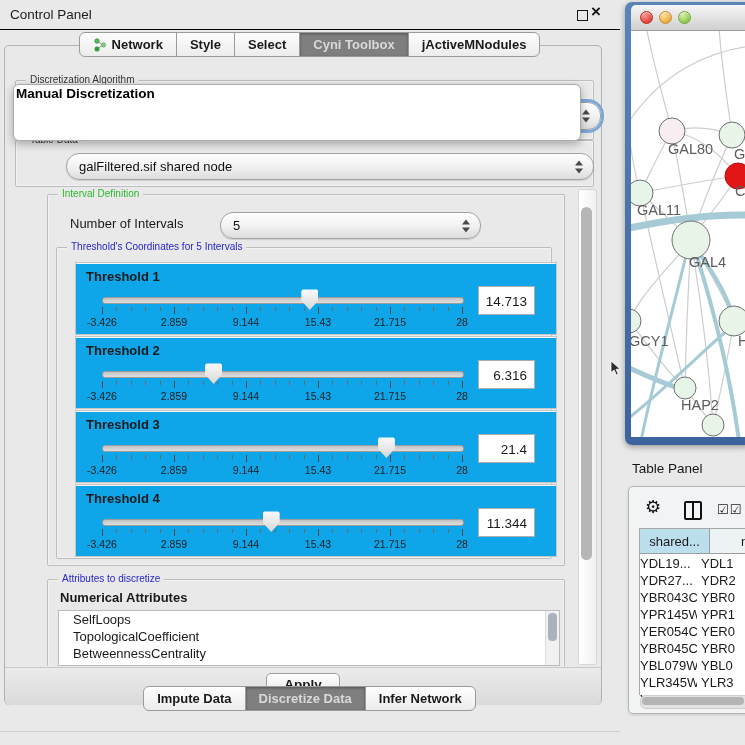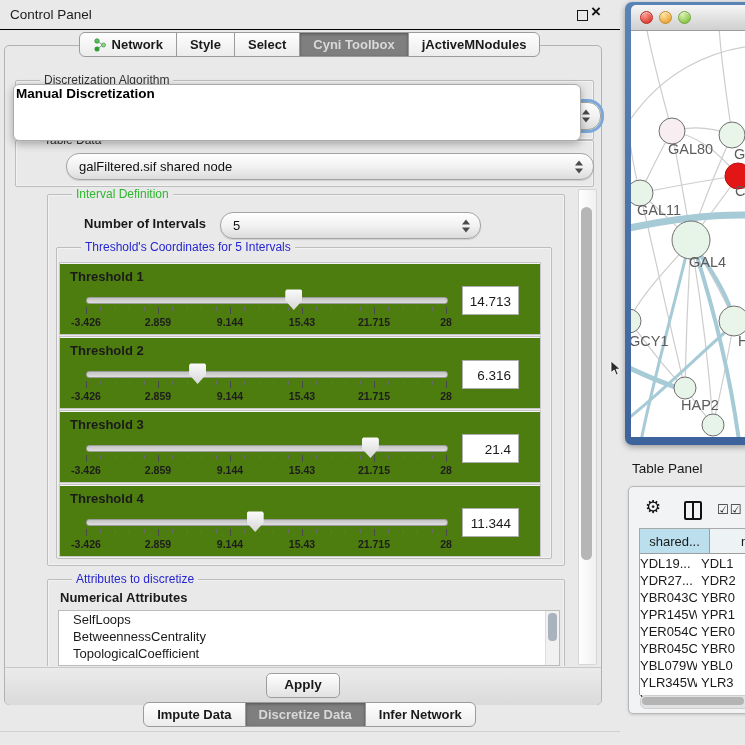--- a/index.html
+++ b/index.html
@@ -20,21 +20,21 @@
   .seg{height:23px;line-height:23px;padding:0 13px;border:1px solid #9b9b9b;margin-left:-1px;
        background:linear-gradient(#fefefe,#ececec);font-weight:bold;font-size:13px;color:#1a1a1a;
        display:flex;align-items:center;gap:5px;white-space:nowrap}
   .seg.first{border-radius:6px 0 0 6px}
   .seg.last{border-radius:0 6px 6px 0}
   .seg.sel{background:#7f7f7f;color:#d9d9d9;box-shadow:inset 0 1px 3px rgba(0,0,0,.35)}
 
   
   .cp-body{left:4px;top:45px;width:596px;height:658px;background:#e9e9e9;border:1px solid #b2b2b2;border-radius:5px}
   .group{position:absolute;border:1px solid #bdbdbd;border-radius:2px;box-shadow:inset 0 0 0 1px #f2f2f2}
-  .group-title{position:absolute;top:-8px;left:24px;background:#e9e9e9;padding:0 4px;font-size:12px;line-height:14px;white-space:nowrap}
+  .group-title{position:absolute;top:-8px;left:10px;background:#e9e9e9;padding:0 4px;font-size:10px;line-height:14px;white-space:nowrap}
   .gt-green{color:#2eb82e}
   .gt-blue{color:#2626cf}
   .gt-dark{color:#333}
 
   
   .combo{position:absolute;border:1px solid #a3a3a3;border-radius:13px;
          background:linear-gradient(#ffffff,#f0f0f0 55%,#dcdcdc);
          font-size:13px;color:#111;padding-left:12px;box-shadow:0 1px 1px rgba(0,0,0,.12)}
   .combo .cv{display:block;overflow:hidden;white-space:nowrap}
   .updown{position:absolute;right:9px;top:50%;width:9px;height:13px;transform:translateY(-50%)}
@@ -49,33 +49,33 @@
   .popup .ph{text-align:center;color:#b3b3b3;font-size:13px;padding-top:3px;height:16px}
   .popup .opt{font-size:13.5px;padding:1px 2px;color:#000;white-space:nowrap}
   .popup .opt.b{font-weight:bold}
 
   
   .v-sb{position:absolute;left:573px;top:143px;width:17px;height:474px;background:linear-gradient(to right,#ffffff,#f0f0f0);
         border:1px solid #d6d6d6;border-radius:2px}
   .v-sb .thumb{position:absolute;left:2px;width:11px;border-radius:6px;background:#b6b6b6}
 
   
-  .threshold-block{position:absolute;left:2px;width:480px;height:71px;background:#4d7c0f;
+  .threshold-block{position:absolute;left:18px;width:480px;height:71px;background:#0ea5e9;
                    border:1px solid #c6c6c6;box-shadow:inset 0 1px 0 #f5f5f5}
   .thr-label{position:absolute;left:10px;top:6px;font-weight:bold;font-size:13px}
   .slider-track{position:absolute;left:26px;top:34px;width:360px;height:5px;border-radius:3px;
                 border:1px solid #9c9c9c;background:linear-gradient(#c3c3c3,#dedede)}
   .slider-handle{position:absolute;top:26px;width:17px;height:21px;z-index:5;
                  background:linear-gradient(#fbfbfb,#d7d7d7);
                  clip-path:polygon(8% 2%,92% 2%,100% 10%,100% 55%,50% 100%,0% 55%,0% 10%);
                  filter:drop-shadow(0 0 1px #7e7e7e)}
   .slider-scale{position:absolute;left:0;top:44px;width:480px;height:26px}
   .tick{position:absolute;top:0;width:1px;height:4px;background:#6a6a6a}
   .tick.major{height:7px;background:#4a4a4a}
-  .tick-label{position:absolute;top:9px;transform:translateX(-50%);font-size:10.5px;font-weight:bold;color:#1d1d1d}
+  .tick-label{position:absolute;top:9px;transform:translateX(-50%);font-size:10.5px;font-weight:normal;color:#1d1d1d}
   .value-box{position:absolute;left:402px;top:23px;width:57px;height:29px;background:#fff;border:1px solid #aeaeae;
              font-size:13.5px;line-height:29px;text-align:right;padding-right:7px;box-sizing:border-box}
 
   
   .listbox{position:absolute;background:#fff;border:1px solid #bbb;overflow:hidden}
   .listbox .item{font-size:13px;line-height:17px;padding-left:14px;white-space:nowrap}
   .list-sb{position:absolute;right:0;top:0;width:13px;height:100%;background:#f1f1f1;border-left:1px solid #ddd}
   .list-sb .thumb{position:absolute;left:2px;top:2px;width:9px;height:28px;border-radius:4px;background:#a9b2bd}
 
   
@@ -174,21 +174,21 @@
             <i class="u"></i>
             <i class="d"></i>
           </span>
       </div>
     </div>
 
     <div class="abs" style="left:10px;top:140px;width:565px;height:480px;overflow:hidden">
 
       <div class="group" style="left:32px;top:8px;width:516px;height:370px">
         <span class="group-title gt-green">Interval Definition</span>
-        <span class="abs" style="left:36px;top:21px;font-weight:bold">Number of Intervals</span>
+        <span class="abs" style="left:22px;top:21px;font-weight:normal">Number of Intervals</span>
         <div class="combo" style="left:172px;top:17px;width:247px;height:25px;line-height:25px">
           <span class="cv">5</span>
           <span class="updown">
               <i class="u"></i>
               <i class="d"></i>
             </span>
         </div>
 
         <div class="group" style="left:8px;top:52px;width:494px;height:310px">
           <span class="group-title gt-blue">Threshold's Coordinates for 5 Intervals</span>
@@ -355,40 +355,40 @@
           </div>
         </div>
       </div>
 
       <div class="group" style="left:32px;top:393px;width:516px;height:95px">
         <span class="group-title gt-blue">Attributes to discretize</span>
         <span class="abs" style="left:12px;top:10px;font-weight:bold">Numerical Attributes</span>
         <div class="listbox" style="left:10px;top:30px;width:500px;height:54px">
           <div class="attr-items">
               <div class="item">SelfLoops</div>
+              <div class="item">TopologicalCoefficient</div>
               <div class="item">BetweennessCentrality</div>
-              <div class="item">TopologicalCoefficient</div>
             </div>
           <div class="list-sb">
               <div class="thumb"></div>
             </div>
         </div>
       </div>
     </div>
 
     <div class="v-sb">
       <div class="thumb" style="top:17px;height:353px"></div>
     </div>
 
     <div class="cp-footer">
       <span class="apply-btn">Apply</span>
     </div>
   </div>
 
-  <div class="abs seg-row" style="top:702px">
+  <div class="abs seg-row" style="top:686px">
     <div class="seg first">
         <span>Impute Data</span>
       </div>
     <div class="seg sel">
         <span>Discretize Data</span>
       </div>
     <div class="seg last">
         <span>Infer Network</span>
       </div>
   </div>

